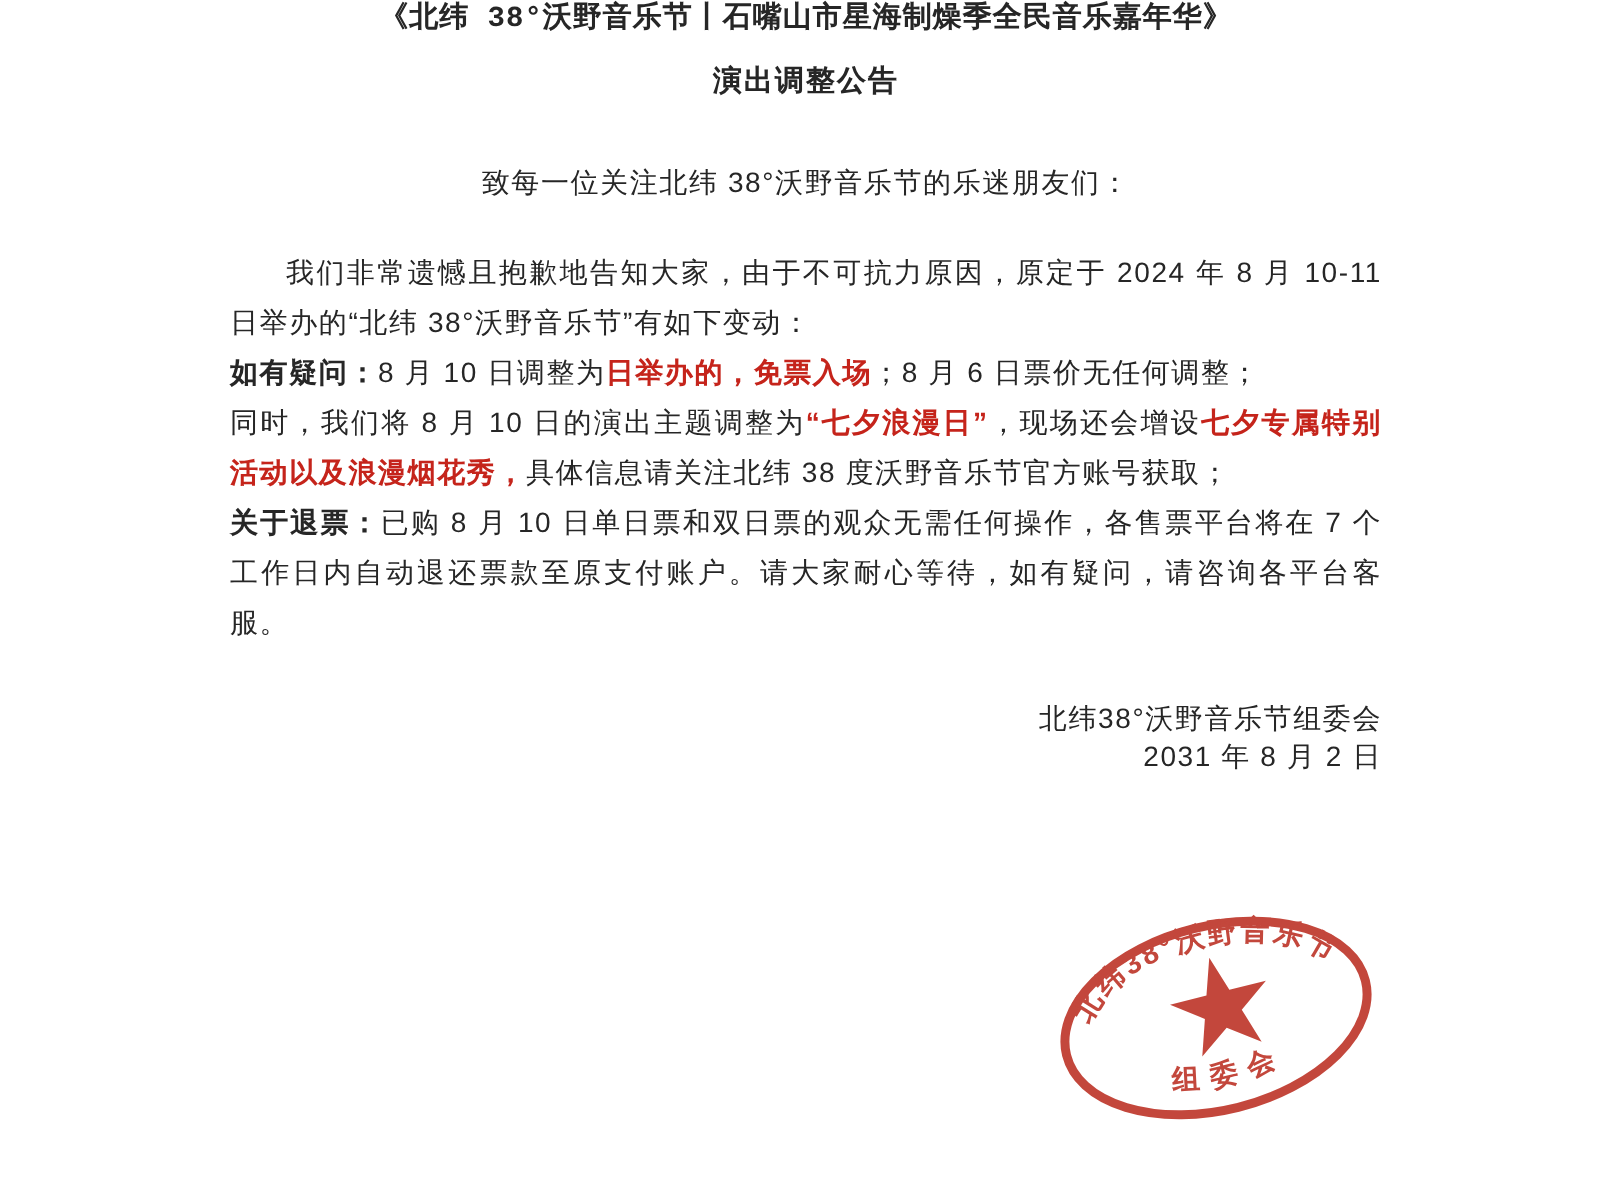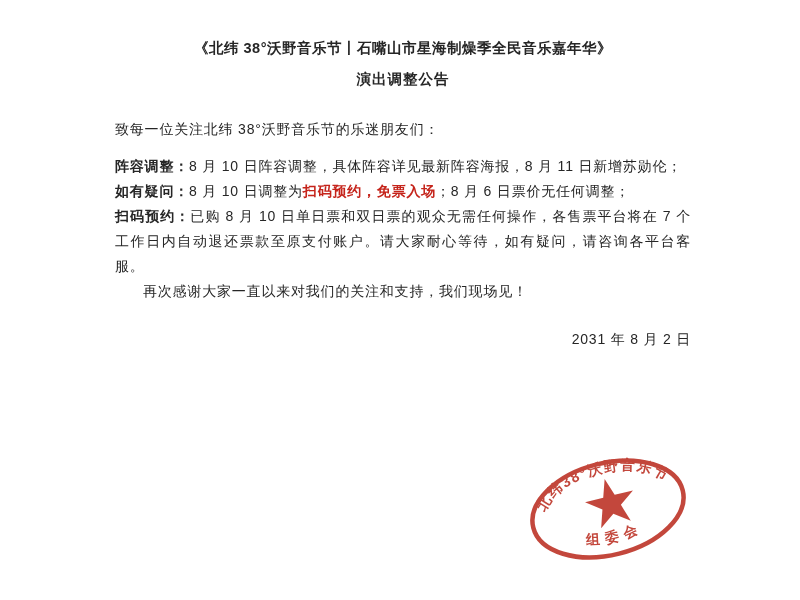--- a/index.html
+++ b/index.html
@@ -6,28 +6,28 @@
   body{
     width:800px;height:600px;
     background:#ffffff;
     font-family:"Liberation Sans", sans-serif;
     color:var(--text,#262626);
     position:relative;overflow:hidden;
   }
   .page{position:absolute;inset:0;background:#ffffff;}
   .content{position:absolute;left:115px;width:576px;top:0;z-index:2;}
   .doc-title{
-    margin-top:38px;text-align:center;font-weight:bold;
-    font-size:14.5px;letter-spacing:.5px;line-height:20px;
+    text-align:center;font-weight:bold;
+    font-size:14.5px;letter-spacing:.5px;line-height:20px;font-family:Liberation Mono, monospace;
   }
   .doc-subtitle{
     margin-top:11px;text-align:center;font-weight:bold;
     font-size:14.5px;letter-spacing:1px;line-height:20px;
   }
-  .salutation{margin:28px 0 12px;font-size:14px;letter-spacing:.8px;line-height:25px;}
+  .salutation{margin:28px 0 0;font-size:14px;letter-spacing:.8px;line-height:25px;text-align:center;}
   p.para{margin:0;font-size:14px;line-height:25px;letter-spacing:.8px;text-align:justify;}
   p.first{margin-top:20px;}
   p.indent{text-indent:2em;}
   p.gap-top{margin-top:18px;}
   .run-normal{font-weight:normal;}
   .run-bold{font-weight:bold;}
   .run-red-bold{font-weight:bold;color:var(--red,#c5241b);}
   .signature{
     margin-top:26px;text-align:right;font-size:14px;
     line-height:19px;letter-spacing:.8px;
@@ -59,22 +59,23 @@
       <path fill="currentColor" d="M104,38 L109.9,55.9 L128.7,56 L113.5,67.1 L119.3,85 L104,74 L88.7,85 L94.5,67.1 L79.3,56 L98.1,55.9 Z"></path>
     </g>
   </svg>
 
   <div class="content">
     <div class="doc-title">《北纬 38°沃野音乐节丨石嘴山市星海制燥季全民音乐嘉年华》</div>
     <div class="doc-subtitle">演出调整公告</div>
 
     <p class="salutation">致每一位关注北纬 38°沃野音乐节的乐迷朋友们：</p>
 
-    <p class="para"><span class="run-bold">阵容调整：</span><span class="run-normal">8 月 10 日阵容调整，具体阵容详见最新阵容海报，8 月 11 日新增苏勋伦；</span></p>
-    <p class="para"><span class="run-bold">如有疑问：</span><span class="run-normal">8 月 10 日调整为</span><span class="run-red-bold">扫码预约，免票入场</span><span class="run-normal">；8 月 6 日票价无任何调整；</span></p>
-    <p class="para"><span class="run-bold">扫码预约：</span><span class="run-normal">已购 8 月 10 日单日票和双日票的观众无需任何操作，各售票平台将在 7 个工作日内自动退还票款至原支付账户。请大家耐心等待，如有疑问，请咨询各平台客服。</span></p>
-    <p class="para indent"><span class="run-normal">再次感谢大家一直以来对我们的关注和支持，我们现场见！</span></p>
+    <p class="para indent first"><span class="run-normal">我们非常遗憾且抱歉地告知大家，由于不可抗力原因，原定于 2024 年 8 月 10-11 日举办的“北纬 38°沃野音乐节”有如下变动：</span></p>
+    <p class="para"><span class="run-bold">如有疑问：</span><span class="run-normal">8 月 10 日调整为</span><span class="run-red-bold">日举办的，免票入场</span><span class="run-normal">；8 月 6 日票价无任何调整；</span></p>
+    <p class="para"><span class="run-normal">同时，我们将 8 月 10 日的演出主题调整为</span><span class="run-red-bold">“七夕浪漫日”</span><span class="run-normal">，现场还会增设</span><span class="run-red-bold">七夕专属特别活动以及浪漫烟花秀，</span><span class="run-normal">具体信息请关注北纬 38 度沃野音乐节官方账号获取；</span></p>
+    <p class="para"><span class="run-bold">关于退票：</span><span class="run-normal">已购 8 月 10 日单日票和双日票的观众无需任何操作，各售票平台将在 7 个工作日内自动退还票款至原支付账户。请大家耐心等待，如有疑问，请咨询各平台客服。</span></p>
 
     <div class="signature">
+      <div>北纬38°沃野音乐节组委会</div>
       <div>2031 年 8 月 2 日</div>
     </div>
   </div>
 </div>
 
 </body></html>

